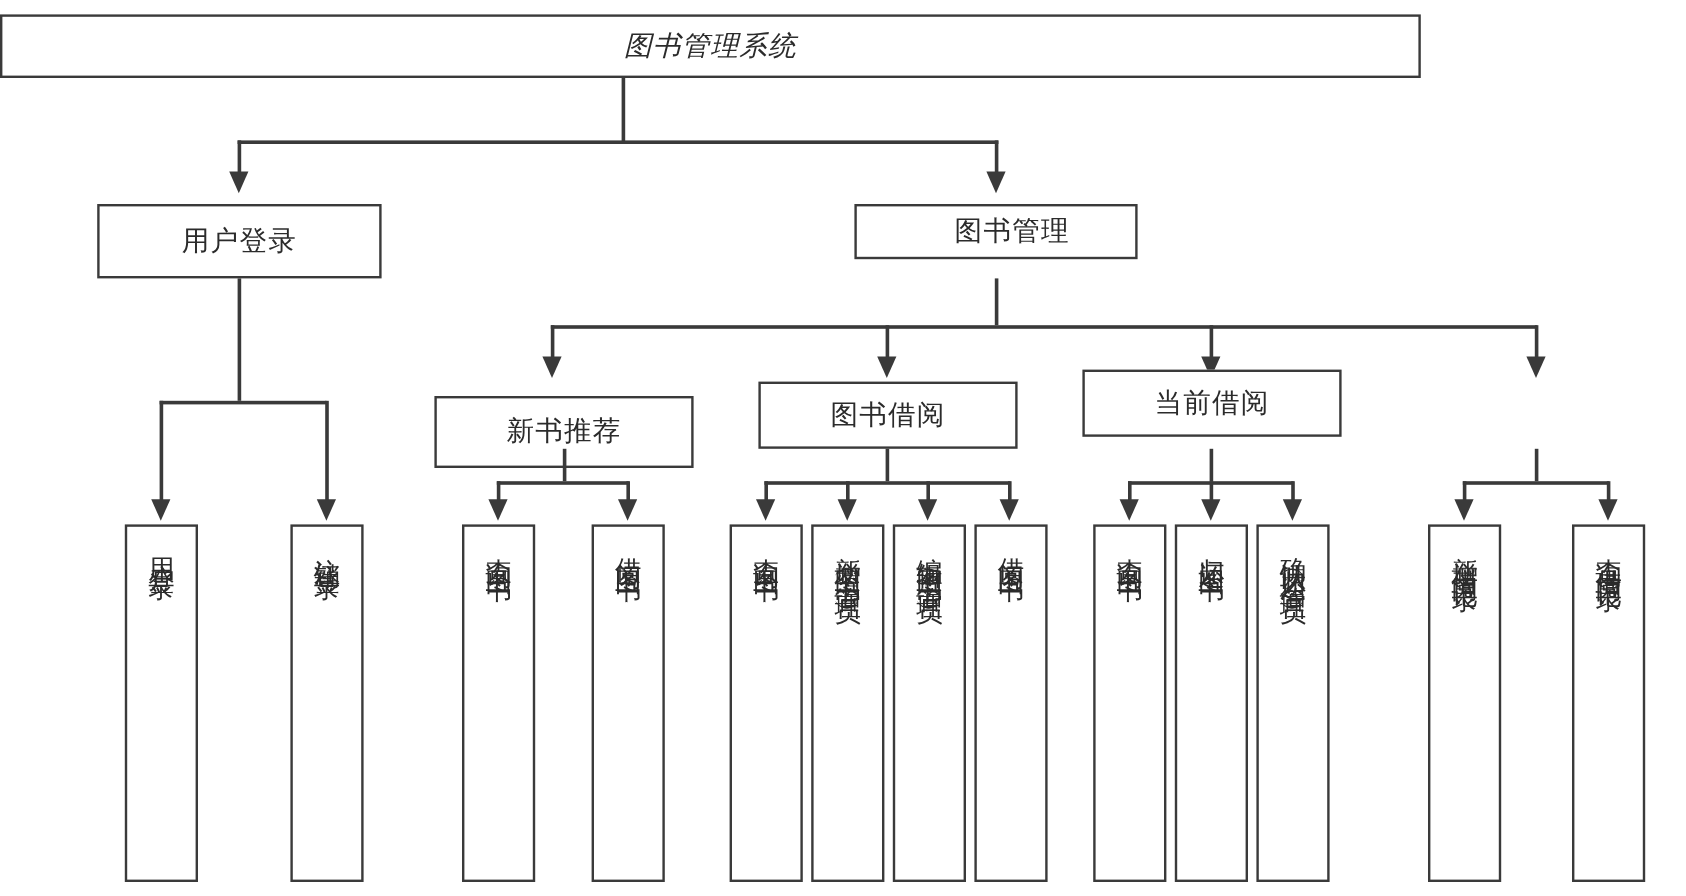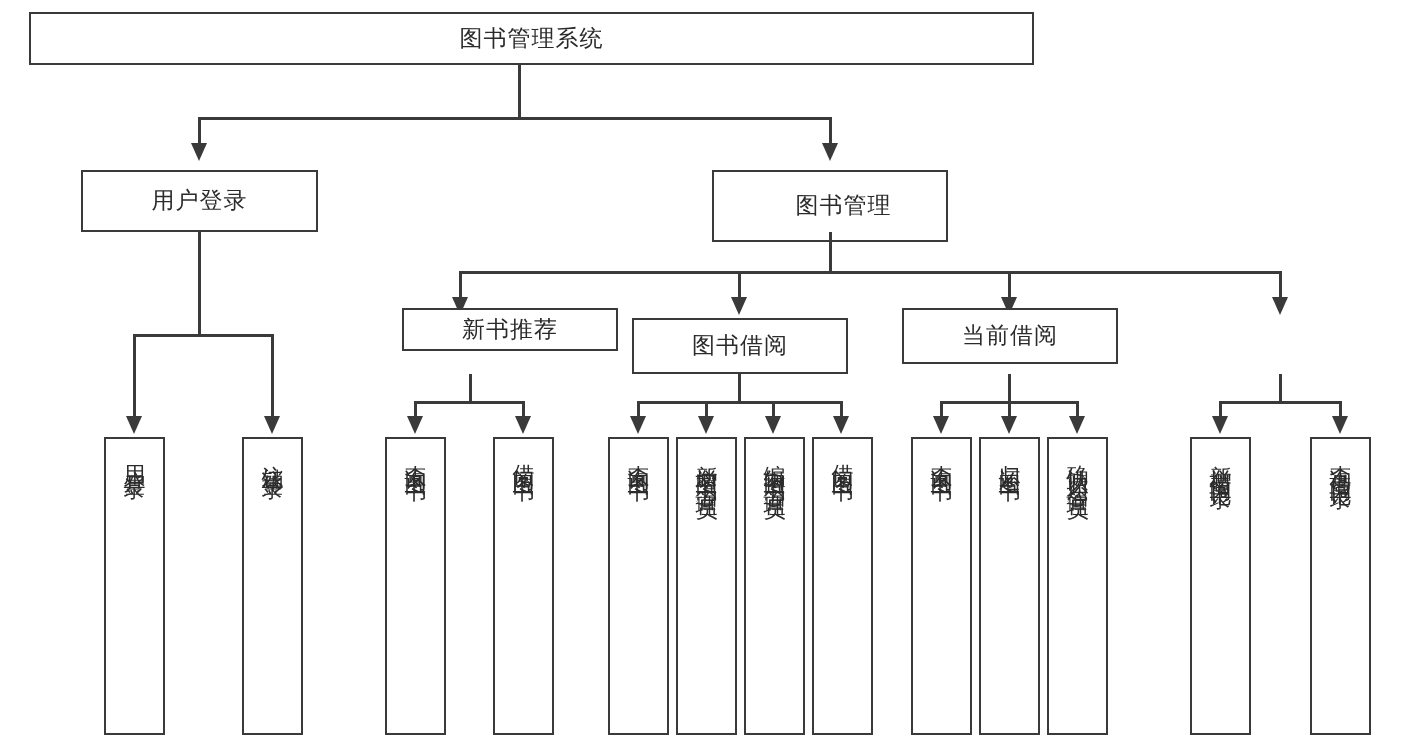--- a/index.html
+++ b/index.html
@@ -76,37 +76,37 @@
     color: #b9b9b9;
     white-space: nowrap;
     font-family: "Liberation Sans", "DejaVu Sans", sans-serif;
   }
 </style>
 </head>
 <body>
 
 <div id="canvas">
 
-  <div class="node h root" style="left:29px; top:12px; width:1005px; height:53px;">
+  <div class="node h root" style="left:0; top:12px; width:1184px; height:53px;font-style:italic;">
     <span>图书管理系统</span>
   </div>
 
   <div class="ln lv" style="left:518px; top:65px; height:53px;"></div>
 
   <div class="ln lh" style="left:198px; top:117px; width:634px;"></div>
 
   <div class="ln lv" style="left:198px; top:117px; height:28px;"></div>
   <div class="arrow" style="left:191px; top:143px;"></div>
   <div class="ln lv" style="left:829px; top:117px; height:28px;"></div>
   <div class="arrow" style="left:822px; top:143px;"></div>
 
   <div class="node h" style="left:81px; top:170px; width:237px; height:62px;">
     <span>用户登录</span>
   </div>
-  <div class="node h" style="left:712px; top:170px; width:236px; height:72px;padding-left:27px;">
+  <div class="node h" style="left:712px; top:170px; width:236px; height:46px;padding-left:27px;">
     <span>图书管理</span>
   </div>
 
   <div class="ln lv" style="left:198px; top:232px; height:102px;"></div>
   <div class="ln lh" style="left:133px; top:334px; width:139px;"></div>
   <div class="ln lv" style="left:133px; top:334px; height:84px;"></div>
   <div class="arrow" style="left:126px; top:416px;"></div>
   <div class="ln lv" style="left:271px; top:334px; height:84px;"></div>
   <div class="arrow" style="left:264px; top:416px;"></div>
 
@@ -114,21 +114,21 @@
   <div class="ln lh" style="left:459px; top:271px; width:822px;"></div>
   <div class="ln lv" style="left:459px; top:271px; height:28px;"></div>
   <div class="arrow" style="left:452px; top:297px;"></div>
   <div class="ln lv" style="left:738px; top:271px; height:28px;"></div>
   <div class="arrow" style="left:731px; top:297px;"></div>
   <div class="ln lv" style="left:1008px; top:271px; height:28px;"></div>
   <div class="arrow" style="left:1001px; top:297px;"></div>
   <div class="ln lv" style="left:1279px; top:271px; height:28px;"></div>
   <div class="arrow" style="left:1272px; top:297px;"></div>
 
-  <div class="node h" style="left:362px; top:308px; width:216px; height:43px;margin-left:40px;">
+  <div class="node h" style="left:362px; top:330px; width:216px; height:60px;">
     <span>新书推荐</span>
   </div>
   <div class="node h" style="left:632px; top:318px; width:216px; height:56px;">
     <span>图书借阅</span>
   </div>
   <div class="node h" style="left:902px; top:308px; width:216px; height:56px;justify-content:center;">
     <span>当前借阅</span>
   </div>
 
   <div class="ln lv" style="left:469px; top:374px; height:27px;"></div>

